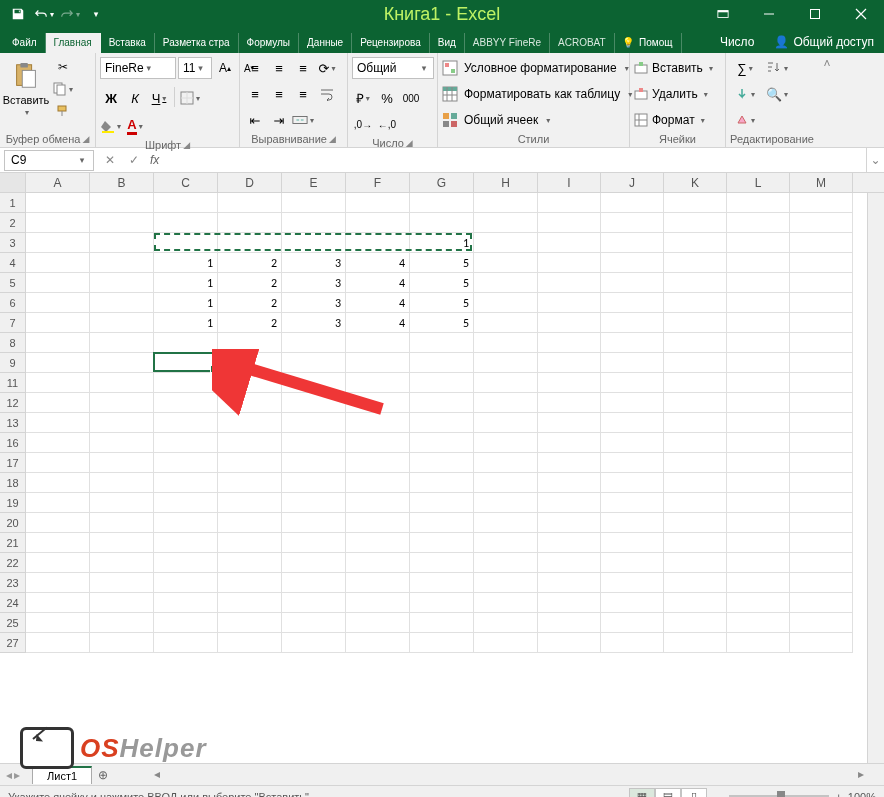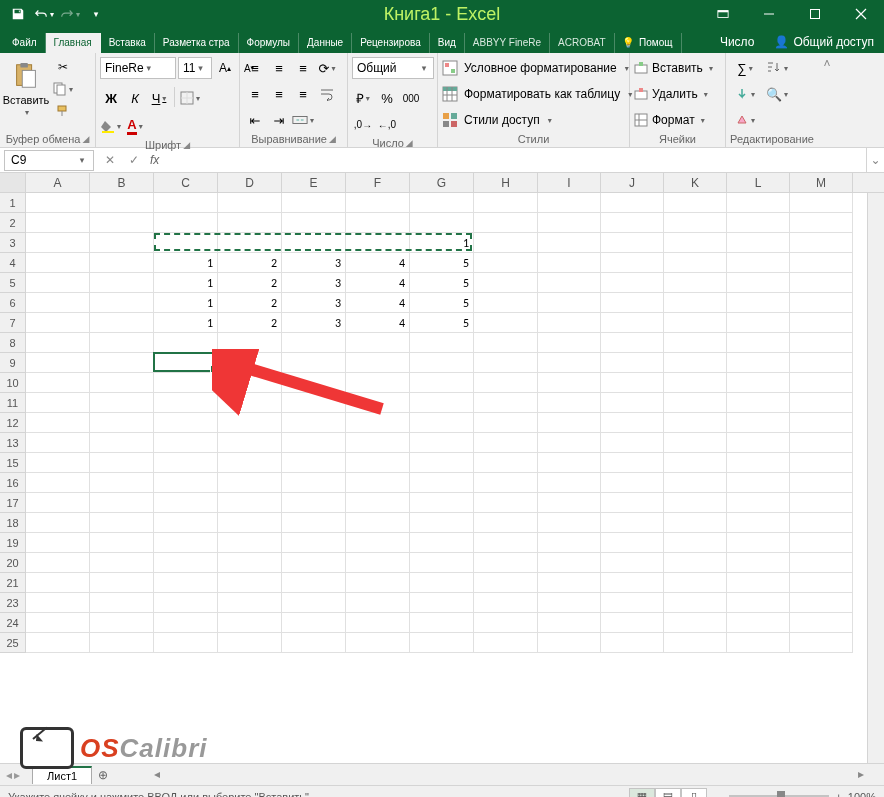--- a/index.html
+++ b/index.html
@@ -326,21 +326,21 @@
           <span>Форматировать как таблицу</span>
           <span class="caret">▾</span>
         </div>
    <div class="styles-row">
           <svg width="16" height="16" viewBox="0 0 16 16">
             <rect x="1" y="1" width="6" height="6" fill="#e8a048"></rect>
             <rect x="9" y="1" width="6" height="6" fill="#6a9"></rect>
             <rect x="1" y="9" width="6" height="6" fill="#888"></rect>
             <rect x="9" y="9" width="6" height="6" fill="#c66"></rect>
           </svg>
-          <span>Стили доступ</span>
+          <span>Общий ячеек</span>
           <span class="caret">▾</span>
         </div>
   </div>
   <div class="rgroup-label">
         <span>Стили</span>
       </div>
  </div>
 
  <div class="rgroup cells-group">
   <div class="rgroup-body" style="flex-direction:column;padding-top:2px">
@@ -579,36 +579,20 @@
         <div class="cell" style="width: 64px;"></div>
         <div class="cell" style="width: 64px;"></div>
         <div class="cell" style="width: 64px;"></div>
         <div class="cell" style="width: 63px;"></div>
         <div class="cell" style="width: 63px;"></div>
         <div class="cell" style="width: 63px;"></div>
         <div class="cell" style="width: 63px;"></div>
         <div class="cell" style="width: 63px;"></div>
       </div>
       <div class="row">
-        <div class="rh">10</div>
-        <div class="cell" style="width: 64px;"></div>
-        <div class="cell" style="width: 64px;"></div>
-        <div class="cell" style="width: 64px;"></div>
-        <div class="cell" style="width: 64px;"></div>
-        <div class="cell" style="width: 64px;"></div>
-        <div class="cell" style="width: 64px;"></div>
-        <div class="cell" style="width: 64px;"></div>
-        <div class="cell" style="width: 64px;"></div>
-        <div class="cell" style="width: 63px;"></div>
-        <div class="cell" style="width: 63px;"></div>
-        <div class="cell" style="width: 63px;"></div>
-        <div class="cell" style="width: 63px;"></div>
-        <div class="cell" style="width: 63px;"></div>
-      </div>
-      <div class="row">
         <div class="rh">11</div>
         <div class="cell" style="width: 64px;"></div>
         <div class="cell" style="width: 64px;"></div>
         <div class="cell" style="width: 64px;"></div>
         <div class="cell" style="width: 64px;"></div>
         <div class="cell" style="width: 64px;"></div>
         <div class="cell" style="width: 64px;"></div>
         <div class="cell" style="width: 64px;"></div>
         <div class="cell" style="width: 64px;"></div>
         <div class="cell" style="width: 63px;"></div>
@@ -643,36 +627,20 @@
         <div class="cell" style="width: 64px;"></div>
         <div class="cell" style="width: 64px;"></div>
         <div class="cell" style="width: 64px;"></div>
         <div class="cell" style="width: 63px;"></div>
         <div class="cell" style="width: 63px;"></div>
         <div class="cell" style="width: 63px;"></div>
         <div class="cell" style="width: 63px;"></div>
         <div class="cell" style="width: 63px;"></div>
       </div>
       <div class="row">
-        <div class="rh">15</div>
-        <div class="cell" style="width: 64px;"></div>
-        <div class="cell" style="width: 64px;"></div>
-        <div class="cell" style="width: 64px;"></div>
-        <div class="cell" style="width: 64px;"></div>
-        <div class="cell" style="width: 64px;"></div>
-        <div class="cell" style="width: 64px;"></div>
-        <div class="cell" style="width: 64px;"></div>
-        <div class="cell" style="width: 64px;"></div>
-        <div class="cell" style="width: 63px;"></div>
-        <div class="cell" style="width: 63px;"></div>
-        <div class="cell" style="width: 63px;"></div>
-        <div class="cell" style="width: 63px;"></div>
-        <div class="cell" style="width: 63px;"></div>
-      </div>
-      <div class="row">
         <div class="rh">16</div>
         <div class="cell" style="width: 64px;"></div>
         <div class="cell" style="width: 64px;"></div>
         <div class="cell" style="width: 64px;"></div>
         <div class="cell" style="width: 64px;"></div>
         <div class="cell" style="width: 64px;"></div>
         <div class="cell" style="width: 64px;"></div>
         <div class="cell" style="width: 64px;"></div>
         <div class="cell" style="width: 64px;"></div>
         <div class="cell" style="width: 63px;"></div>
@@ -755,20 +723,36 @@
         <div class="cell" style="width: 64px;"></div>
         <div class="cell" style="width: 64px;"></div>
         <div class="cell" style="width: 64px;"></div>
         <div class="cell" style="width: 63px;"></div>
         <div class="cell" style="width: 63px;"></div>
         <div class="cell" style="width: 63px;"></div>
         <div class="cell" style="width: 63px;"></div>
         <div class="cell" style="width: 63px;"></div>
       </div>
       <div class="row">
+        <div class="rh">22</div>
+        <div class="cell" style="width: 64px;"></div>
+        <div class="cell" style="width: 64px;"></div>
+        <div class="cell" style="width: 64px;"></div>
+        <div class="cell" style="width: 64px;"></div>
+        <div class="cell" style="width: 64px;"></div>
+        <div class="cell" style="width: 64px;"></div>
+        <div class="cell" style="width: 64px;"></div>
+        <div class="cell" style="width: 64px;"></div>
+        <div class="cell" style="width: 63px;"></div>
+        <div class="cell" style="width: 63px;"></div>
+        <div class="cell" style="width: 63px;"></div>
+        <div class="cell" style="width: 63px;"></div>
+        <div class="cell" style="width: 63px;"></div>
+      </div>
+      <div class="row">
         <div class="rh">23</div>
         <div class="cell" style="width: 64px;"></div>
         <div class="cell" style="width: 64px;"></div>
         <div class="cell" style="width: 64px;"></div>
         <div class="cell" style="width: 64px;"></div>
         <div class="cell" style="width: 64px;"></div>
         <div class="cell" style="width: 64px;"></div>
         <div class="cell" style="width: 64px;"></div>
         <div class="cell" style="width: 64px;"></div>
         <div class="cell" style="width: 63px;"></div>
@@ -788,20 +772,36 @@
         <div class="cell" style="width: 64px;"></div>
         <div class="cell" style="width: 64px;"></div>
         <div class="cell" style="width: 63px;"></div>
         <div class="cell" style="width: 63px;"></div>
         <div class="cell" style="width: 63px;"></div>
         <div class="cell" style="width: 63px;"></div>
         <div class="cell" style="width: 63px;"></div>
       </div>
       <div class="row">
         <div class="rh">25</div>
+        <div class="cell" style="width: 64px;"></div>
+        <div class="cell" style="width: 64px;"></div>
+        <div class="cell" style="width: 64px;"></div>
+        <div class="cell" style="width: 64px;"></div>
+        <div class="cell" style="width: 64px;"></div>
+        <div class="cell" style="width: 64px;"></div>
+        <div class="cell" style="width: 64px;"></div>
+        <div class="cell" style="width: 64px;"></div>
+        <div class="cell" style="width: 63px;"></div>
+        <div class="cell" style="width: 63px;"></div>
+        <div class="cell" style="width: 63px;"></div>
+        <div class="cell" style="width: 63px;"></div>
+        <div class="cell" style="width: 63px;"></div>
+      </div>
+      <div class="row">
+        <div class="rh">27</div>
         <div class="cell" style="width: 64px;"></div>
         <div class="cell" style="width: 64px;"></div>
         <div class="cell" style="width: 64px;"></div>
         <div class="cell" style="width: 64px;"></div>
         <div class="cell" style="width: 64px;"></div>
         <div class="cell" style="width: 64px;"></div>
         <div class="cell" style="width: 64px;"></div>
         <div class="cell" style="width: 64px;"></div>
         <div class="cell" style="width: 63px;"></div>
         <div class="cell" style="width: 63px;"></div>
@@ -850,14 +850,14 @@
   <div class="zslider">
         <div class="zthumb"></div>
       </div>
   <span>+</span>
   <span>100%</span>
  </div>
 </div>
 
 <div class="watermark">
  <div class="wm-icon"></div>
- <div class="wm-text"><span class="wm-os">OS</span><span class="wm-help">Calibri</span></div>
+ <div class="wm-text"><span class="wm-os">OS</span><span class="wm-help">Helper</span></div>
 </div>
 
 </body></html>

